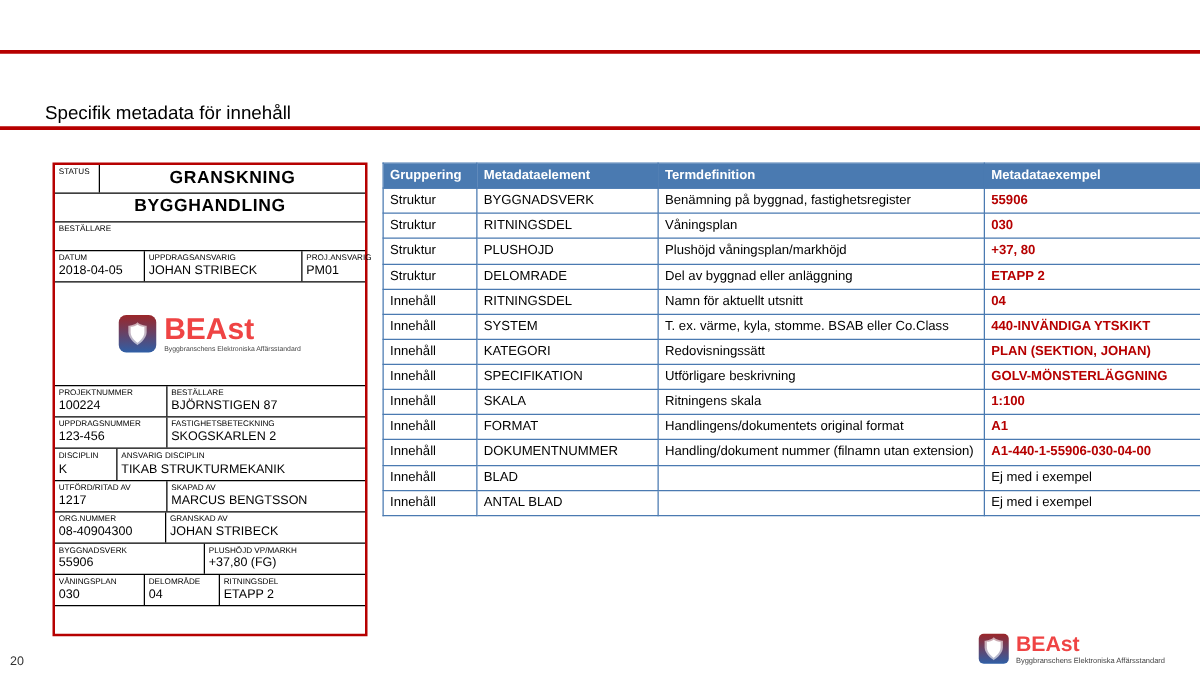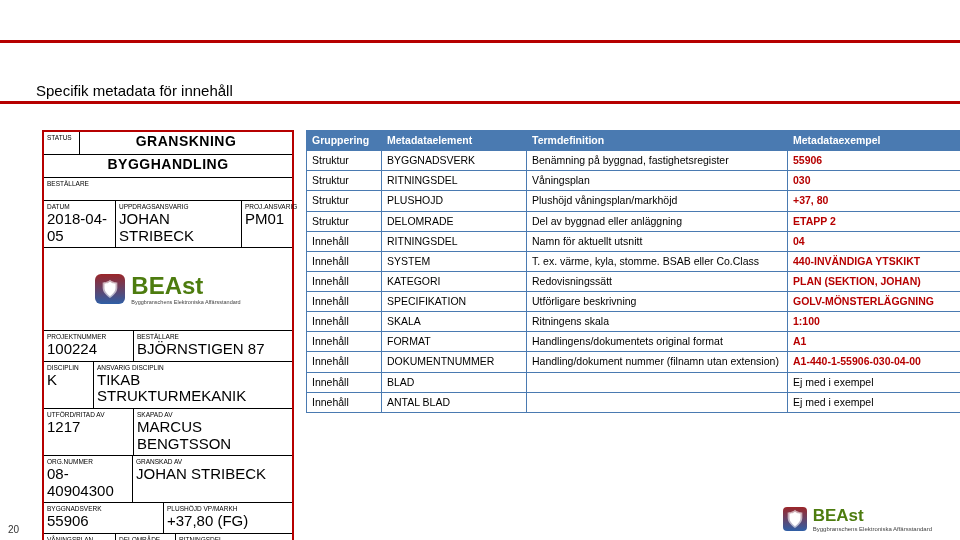--- a/index.html
+++ b/index.html
@@ -8,36 +8,36 @@
   .title{position:absolute;left:36px;top:44px;font-size:30px;font-weight:bold}
   .subtitle{position:absolute;left:36px;top:82px;font-size:15px}
   .pagenum{position:absolute;left:8px;bottom:5px;font-size:10px;color:#333}
 
   .form{position:absolute;left:42px;top:130px;width:252px;border:2px solid #b60000;box-sizing:border-box;font-size:10px;line-height:1.1;background:#fff}
   .row{display:flex;border-top:1px solid #000}
   .row:first-child{border-top:0}
   .cell{border-right:1px solid #000;padding:2px 3px 3px 3px;box-sizing:border-box;min-height:22px}
   .cell:last-child{border-right:0}
   .lbl{font-size:6.5px;color:#000;display:block;padding-bottom:1px}
-  .val{font-size:15px}
+  .val{font-size:10px}
   .big{font-size:14px;font-weight:bold;letter-spacing:.5px}
   .logo-row{height:74px;display:flex;align-items:center;justify-content:center;padding:4px}
 
   .tbl{position:absolute;left:306px;top:130px;width:680px;border-collapse:collapse;font-size:10.5px}
   .tbl td,.tbl th{border:1px solid #4a7ab1;padding:3px 5px;text-align:left;vertical-align:top;line-height:1.25}
   .tbl th{background:#4a7ab1;color:#fff;font-weight:bold}
   .tbl .ex{color:#b60000;font-weight:bold}
   .tbl .c1{width:64px}
   .tbl .c2{width:134px}
   .tbl .c3{width:250px}
 
   .beast-logo{display:flex;align-items:center;gap:6px}
   .beast-mark{width:30px;height:30px;background:linear-gradient(180deg,#9b2629 0%,#2f5fa6 100%);border-radius:6px;display:flex;align-items:center;justify-content:center;position:relative}
   .beast-mark svg{width:22px;height:22px}
-  .beast-text{font-weight:bold;color:#4d7c0f}
+  .beast-text{font-weight:bold;color:#ef4444}
   .beast-sub{font-size:5.5px;color:#444}
 
   .footer-logo{position:absolute;right:28px;bottom:8px;display:flex;align-items:center;gap:6px}
   .footer-logo .beast-mark{width:24px;height:24px;border-radius:4px}
   .footer-logo .beast-text{font-size:17px}
   .footer-logo .beast-sub{font-size:6px}
 </style>
 </head>
 <body>
 
@@ -78,20 +78,24 @@
           <div class="beast-text" style="font-size:24px">BEAst</div>
           <div class="beast-sub">Byggbranschens Elektroniska Affärsstandard</div>
         </div>
       </div>
     </div>
     <div class="row">
       <div class="cell" style="width:90px"><span class="lbl">PROJEKTNUMMER</span><span class="val">100224</span></div>
       <div class="cell" style="flex:1"><span class="lbl">BESTÄLLARE</span><span class="val">BJÖRNSTIGEN 87</span></div>
     </div>
     <div class="row">
+      <div class="cell" style="width:90px"><span class="lbl">UPPDRAGSNUMMER</span><span class="val">123-456</span></div>
+      <div class="cell" style="flex:1"><span class="lbl">FASTIGHETSBETECKNING</span><span class="val">SKOGSKARLEN 2</span></div>
+    </div>
+    <div class="row">
       <div class="cell" style="width:50px"><span class="lbl">DISCIPLIN</span><span class="val">K</span></div>
       <div class="cell" style="flex:1"><span class="lbl">ANSVARIG DISCIPLIN</span><span class="val">TIKAB STRUKTURMEKANIK</span></div>
     </div>
     <div class="row">
       <div class="cell" style="width:90px"><span class="lbl">UTFÖRD/RITAD AV</span><span class="val">1217</span></div>
       <div class="cell" style="flex:1"><span class="lbl">SKAPAD AV</span><span class="val">MARCUS BENGTSSON</span></div>
     </div>
     <div class="row">
       <div class="cell" style="width:89px"><span class="lbl">ORG.NUMMER</span><span class="val">08-40904300</span></div>
       <div class="cell" style="flex:1"><span class="lbl">GRANSKAD AV</span><span class="val">JOHAN STRIBECK</span></div>

